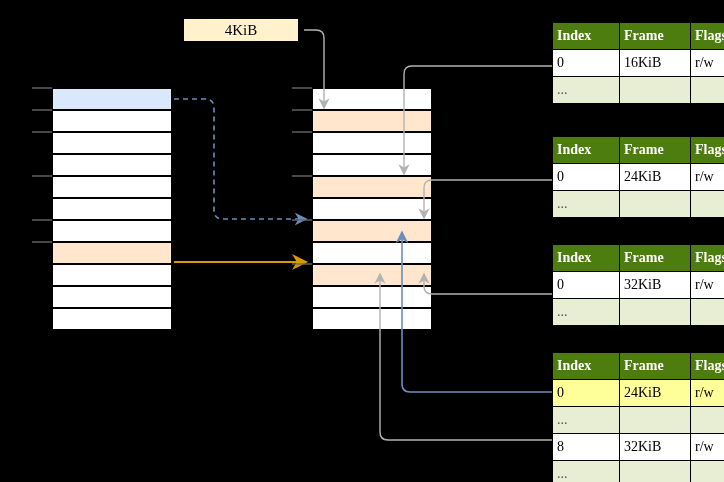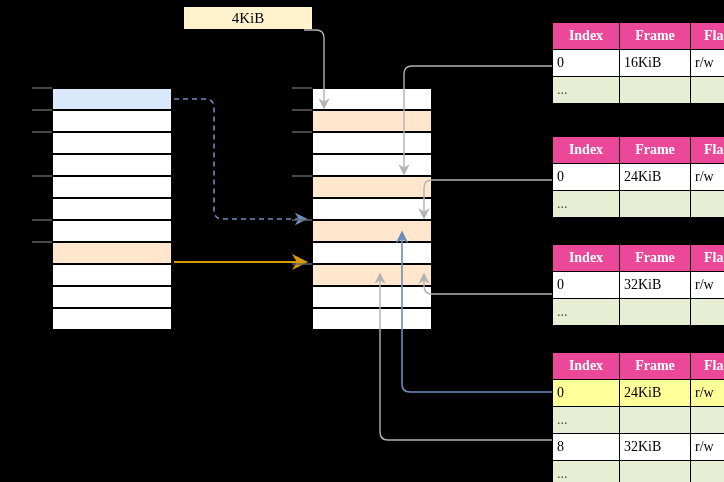--- a/index.html
+++ b/index.html
@@ -7,35 +7,35 @@
         font-family:"Liberation Serif","DejaVu Serif",serif;}
   .col{position:absolute;box-sizing:border-box;}
   .cell{position:absolute;box-sizing:border-box;border:1px solid #000;background:#fff;}
   .cell.blue{background:#dae8fc;}
   .cell.peach{background:#ffe6cc;}
   .label-box{position:absolute;box-sizing:border-box;background:#fff2cc;
              display:flex;align-items:center;justify-content:center;
              font-size:15px;color:#000;}
   table.pt{position:absolute;border-collapse:collapse;background:#000;
            font-size:14px;table-layout:fixed;}
-  table.pt th{background:#ec4899;color:#fff;font-weight:bold;text-align:center;
+  table.pt th{background:#4d7c0f;color:#fff;font-weight:bold;text-align:left;
               padding:2px 4px;border:1px solid #000;height:22px;}
   table.pt td{background:#fff;color:#000;text-align:left;padding:1px 4px;
               border:1px solid #000;height:24px;}
   table.pt tr.dots td{background:#e8eed4;color:#555;}
   table.pt td.hl{background:#ffff99;}
   svg.ov{position:absolute;left:0;top:0;width:724px;height:482px;
          pointer-events:none;overflow:visible;}
 </style>
 </head>
 <body>
 
 <div id="root">
 
-  <div class="label-box" id="label-4kib" style="left:184px;top:7px;width:128px;height:22px;">4KiB</div>
+  <div class="label-box" id="label-4kib" style="left:184px;top:19px;width:114px;height:22px;">4KiB</div>
 
   <div class="col" id="left-col" style="left:52px;top:88px;width:120px;height:242px;">
       <div class="cell blue" style="left: 0px; top: 0px; width: 120px; height: 22px;"></div>
       <div class="cell" style="left: 0px; top: 22px; width: 120px; height: 22px;"></div>
       <div class="cell" style="left: 0px; top: 44px; width: 120px; height: 22px;"></div>
       <div class="cell" style="left: 0px; top: 66px; width: 120px; height: 22px;"></div>
       <div class="cell" style="left: 0px; top: 88px; width: 120px; height: 22px;"></div>
       <div class="cell" style="left: 0px; top: 110px; width: 120px; height: 22px;"></div>
       <div class="cell" style="left: 0px; top: 132px; width: 120px; height: 22px;"></div>
       <div class="cell peach" style="left: 0px; top: 154px; width: 120px; height: 22px;"></div>

